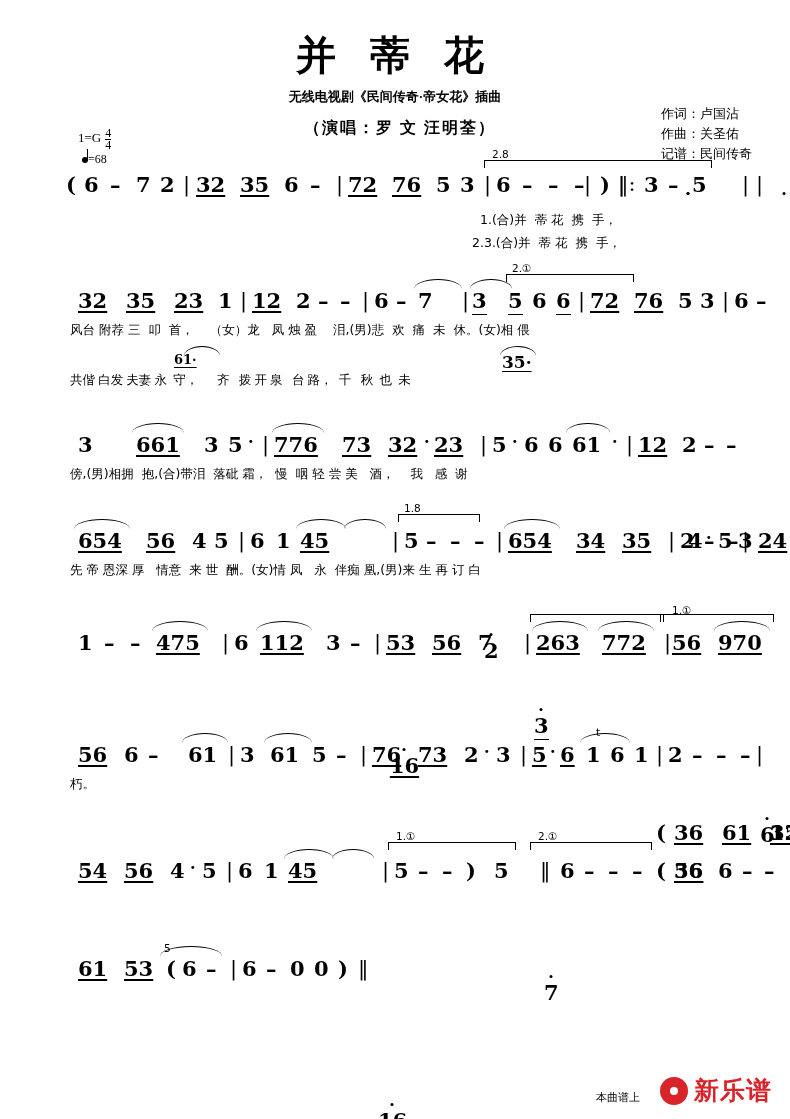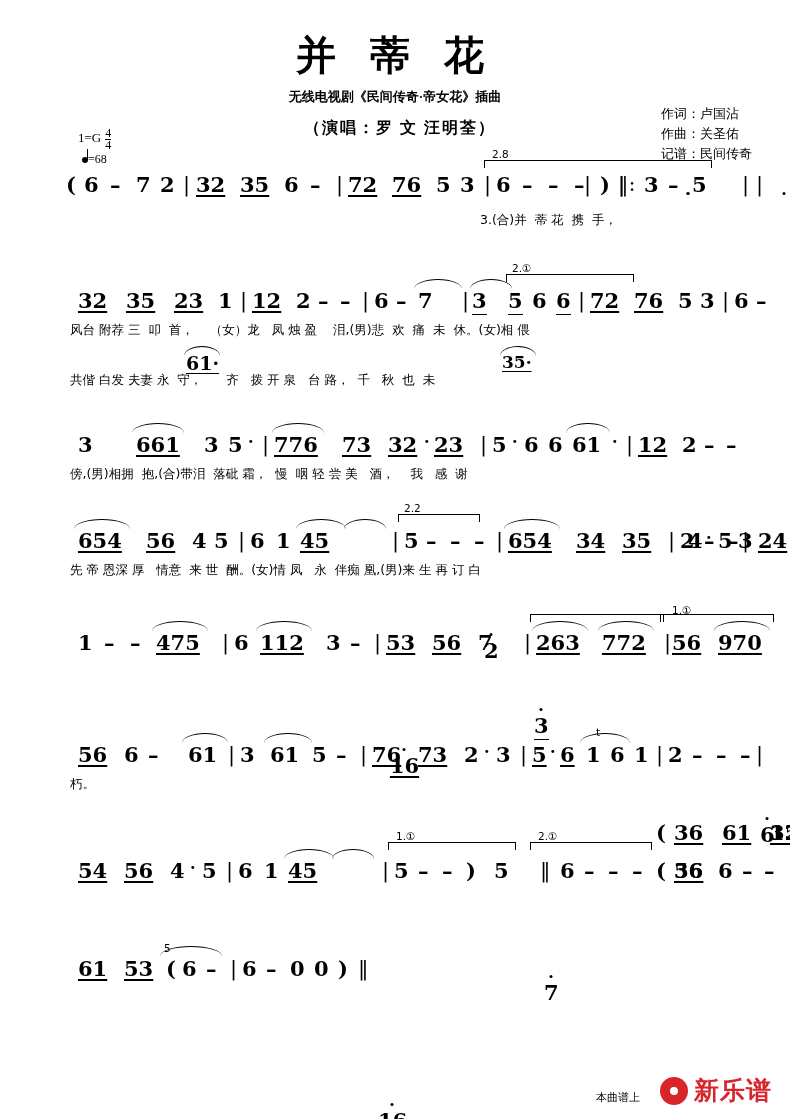--- a/index.html
+++ b/index.html
@@ -330,21 +330,24 @@
   </div>
 
   <div class="system" style="top:172px;">
     <div class="notes">
       <span class="tok" style="left:692px;">&nbsp;</span>
     </div>
   </div>
 
   <div class="system" style="top:212px;">
     <div class="lyr">
-      <span class="tok" style="left:480px;">3.(合)并  蒂 花  携  手，</span>
+      <span class="tok" style="left:480px;">1.(合)并  蒂 花  携  手，</span>
+    </div>
+    <div class="lyr" style="margin-top:3px;">
+      <span class="tok" style="left:472px;">2.3.(合)并  蒂 花  携  手，</span>
     </div>
   </div>
 
   <div class="system" style="top:288px;">
     <div class="notes">
       <span class="tok und" style="left:78px;">32</span>
       <span class="tok und" style="left:126px;">35</span>
       <span class="tok und" style="left:174px;">23</span>
       <span class="tok" style="left:218px;">1</span>
       <span class="tok bar" style="left:240px;">|</span>
@@ -385,27 +388,27 @@
   <div class="system" style="top:288px;">
     <div class="notes">
       <span class="tok" style="left:736px;">&nbsp;</span>
     </div>
   </div>
 
   <div class="system" style="top:322px;">
     <div class="lyr">
       <span class="tok" style="left:70px;">风台 附荐 三  叩  首，    （女）龙   凤 烛 盈    泪,(男)悲  欢  痛  未  休。(女)相 偎</span>
     </div>
-    <div class="lyr" style="margin-top:30px;">
+    <div class="lyr" style="margin-top:30px;font-family:Liberation Serif, serif;">
       <span class="tok" style="left:70px;">共偕 白发 夫妻 永  守，      齐   拨 开 泉   台 路，  千   秋  也  未</span>
     </div>
   </div>
   <div class="system" style="top:352px;">
     <div class="notes">
-      <span class="tok und" style="left:186px; font-size:19px;">61·</span>
+      <span class="tok und" style="left:174px; font-size:13px;">61·</span>
       <span class="tok und" style="left:502px; font-size:17px;">35·</span>
       <span class="slur" style="left:184px; top:-6px; width:36px;"></span>
       <span class="slur" style="left:500px; top:-6px; width:36px;"></span>
     </div>
   </div>
 
   <div class="system" style="top:432px;">
     <div class="notes">
       <span class="tok" style="left:78px;">3</span>
       <span class="tok und" style="left:136px;">661</span>
@@ -473,21 +476,21 @@
       <span class="tok und" style="left:622px;">35</span>
       <span class="tok bar" style="left:668px;">|</span>
       <span class="tok" style="left:680px;">2</span>
       <span class="tok" style="left:704px;">–</span>
       <span class="tok" style="left:728px;">–</span>
       <span class="slur" style="left:74px; top:-9px; width:56px;"></span>
       <span class="slur" style="left:296px; top:-9px; width:50px;"></span>
       <span class="slur" style="left:344px; top:-9px; width:42px;"></span>
       <span class="slur" style="left:504px; top:-9px; width:56px;"></span>
       <span class="brk" style="left:398px; top:-14px; width:80px;"></span>
-      <span class="tiny" style="position:absolute; left:404px; top:-26px;">2.2</span>
+      <span class="tiny" style="position:absolute; left:404px; top:-26px;">1.8</span>
     </div>
   </div>
   <div class="system" style="top:528px;">
     <div class="notes">
       <span class="tok bar" style="left:748px;">&nbsp;</span>
     </div>
   </div>
   <div class="system" style="top:528px;">
     <div class="notes">
       <span class="tok" style="left:694px;">&nbsp;</span>

